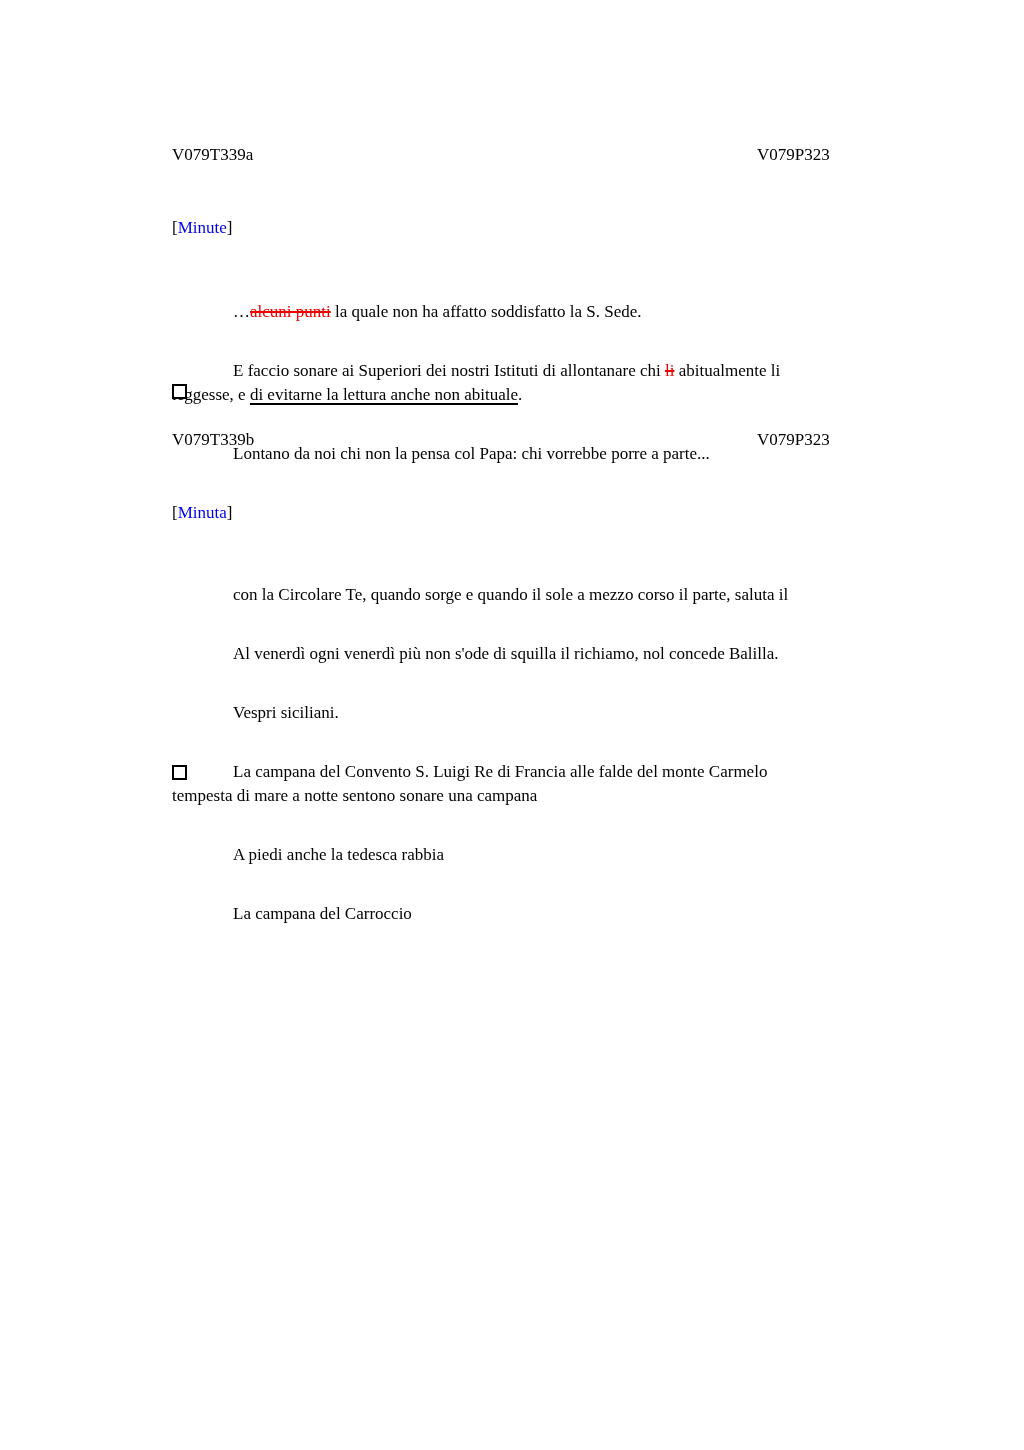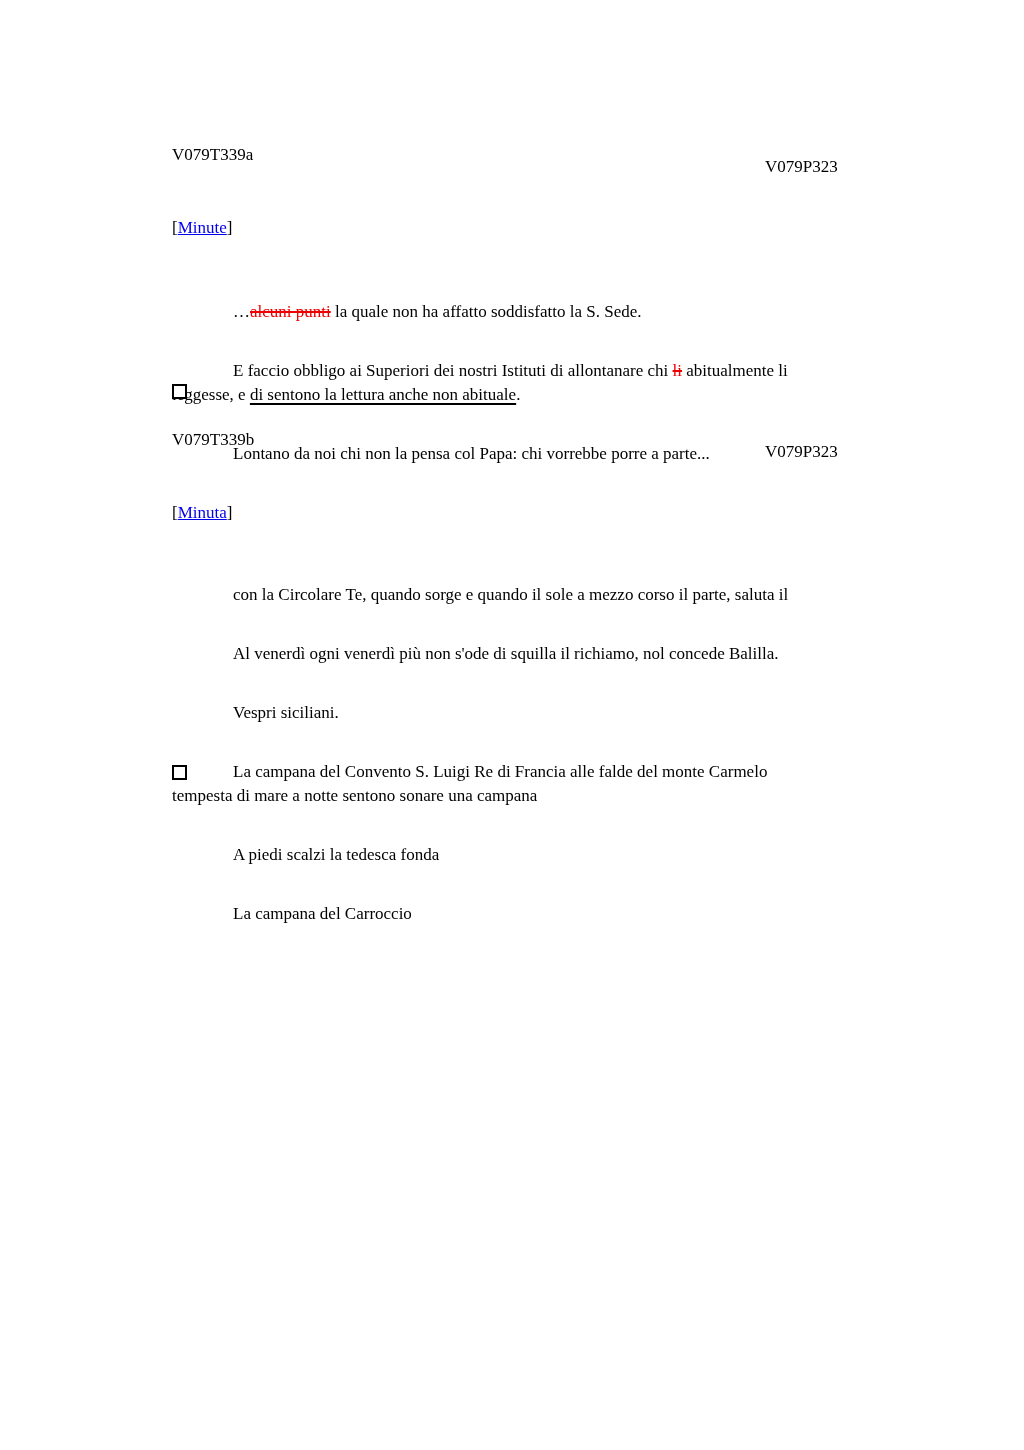--- a/index.html
+++ b/index.html
@@ -8,23 +8,23 @@
     width: 1024px;
     height: 1450px;
     background: #ffffff;
     color: #000000;
     font-family: "Liberation Serif", serif;
     font-size: 17px;
     overflow: hidden;
   }
   .abs { position: absolute; left: 172px; }
   .hdr { width: 760px; white-space: pre; }
-  .hdr .pref { position: absolute; left: 585px; top: 12px; margin-left: 8px; }
+  .hdr .pref { position: absolute; left: 585px; top: 0; }
   .label { white-space: pre; }
-  .label .blue { color: var(--blue, #0000ee); text-decoration: underline; }
+  .label .blue { color: var(--blue, #0000ee); }
   .para { width: 780px; }
   .line {
     line-height: 24px;
     height: 24px;
     white-space: pre;
   }
   .indent { text-indent: 61px; margin-top: 35px; }
   .strike {
     color: var(--red, #ee0000);
     text-decoration: line-through;
@@ -46,36 +46,36 @@
 <body>
 
 <div class="page">
 
   <div class="abs hdr" style="top:145px"><span>V079T339a</span><span class="pref">V079P323</span></div>
 
   <div class="abs label" style="top:218px"><span>[</span><span class="blue">Minute</span><span>]</span></div>
 
   <div class="abs para" style="top:265px">
     <div class="line indent"><span>…</span><span class="strike">alcuni punti</span><span> la quale non ha affatto soddisfatto la S. Sede.</span></div>
-    <div class="line indent"><span>E faccio obbligo ai Superiori dei nostri Istituti di allontanare chi </span><span class="strike">li</span><span> abitualmente li</span></div>
-    <div class="line"><span>leggesse, e </span><span class="uline">di sentono la lettura anche non abituale</span><span>.</span></div>
+    <div class="line indent"><span>E faccio sonare ai Superiori dei nostri Istituti di allontanare chi </span><span class="strike">li</span><span> abitualmente li</span></div>
+    <div class="line"><span>leggesse, e </span><span class="uline">di evitarne la lettura anche non abituale</span><span>.</span></div>
     <div class="line indent"><span>Lontano da noi chi non la pensa col Papa: chi vorrebbe porre a parte...</span></div>
   </div>
 
   <div class="abs sq" style="top:384px"></div>
 
   <div class="abs hdr" style="top:430px"><span>V079T339b</span><span class="pref">V079P323</span></div>
 
   <div class="abs label" style="top:503px"><span>[</span><span class="blue">Minuta</span><span>]</span></div>
 
   <div class="abs para" style="top:548px">
     <div class="line indent"><span>con la Circolare Te, quando sorge e quando il sole a mezzo corso il parte, saluta il</span></div>
     <div class="line indent"><span>Al venerdì ogni venerdì più non s'ode di squilla il richiamo, nol concede Balilla.</span></div>
     <div class="line indent"><span>Vespri siciliani.</span></div>
     <div class="line indent"><span>La campana del Convento S. Luigi Re di Francia alle falde del monte Carmelo</span></div>
     <div class="line"><span>tempesta di mare a notte sentono sonare una campana</span></div>
-    <div class="line indent"><span>A piedi scalzi la tedesca fonda</span></div>
+    <div class="line indent"><span>A piedi anche la tedesca rabbia</span></div>
     <div class="line indent"><span>La campana del Carroccio</span></div>
   </div>
 
   <div class="abs sq" style="top:765px"></div>
 
 </div>
 
 </body></html>

